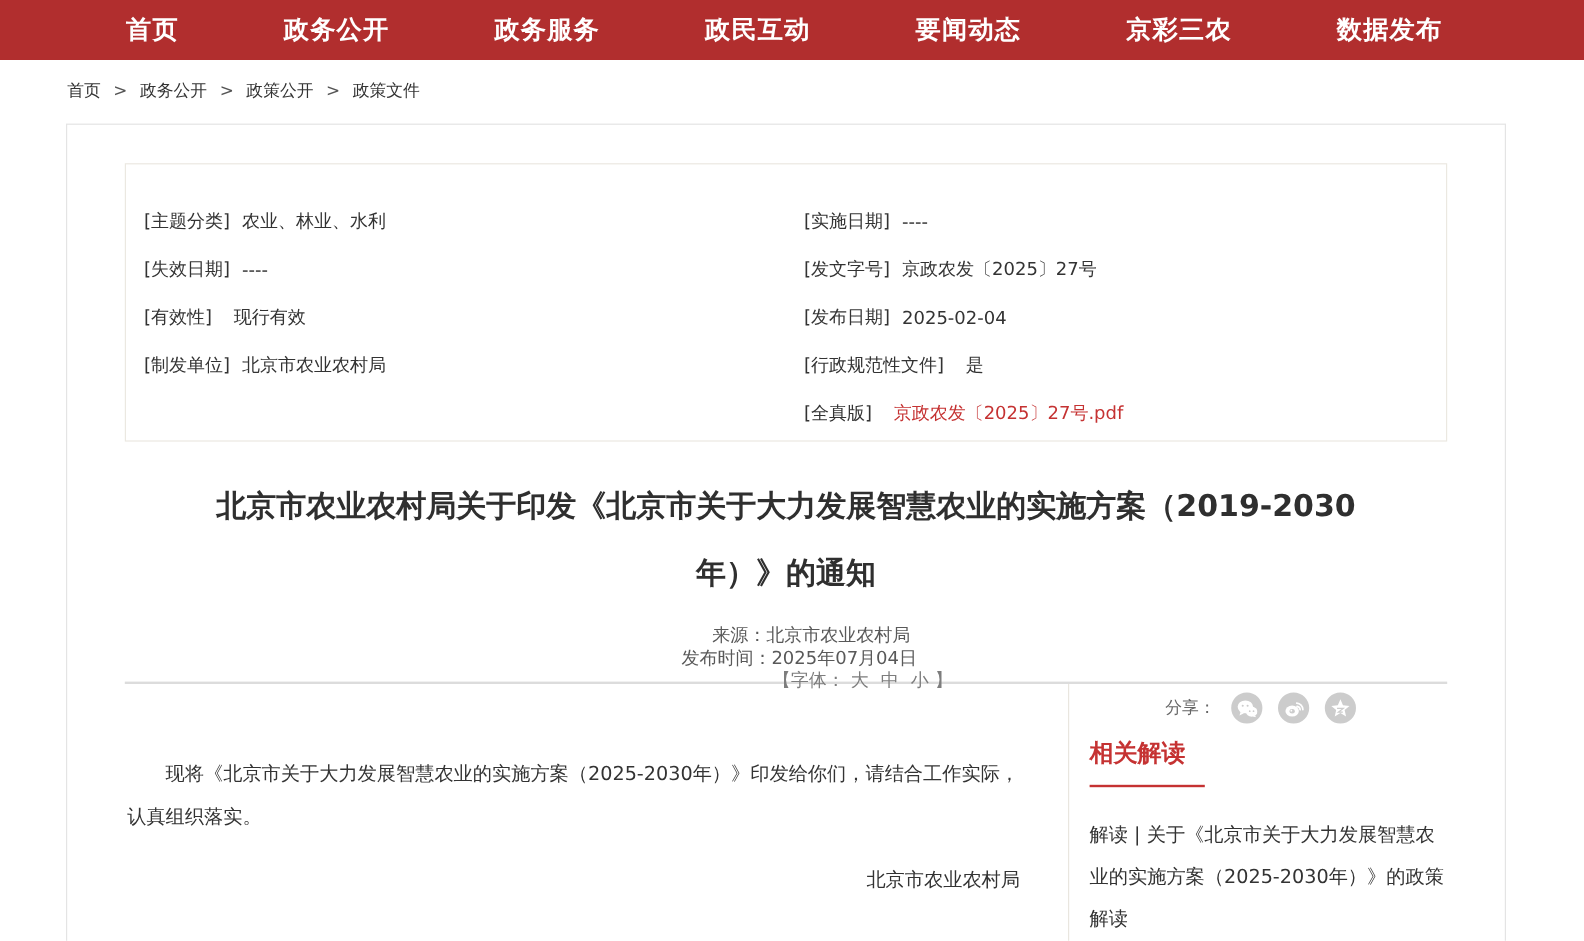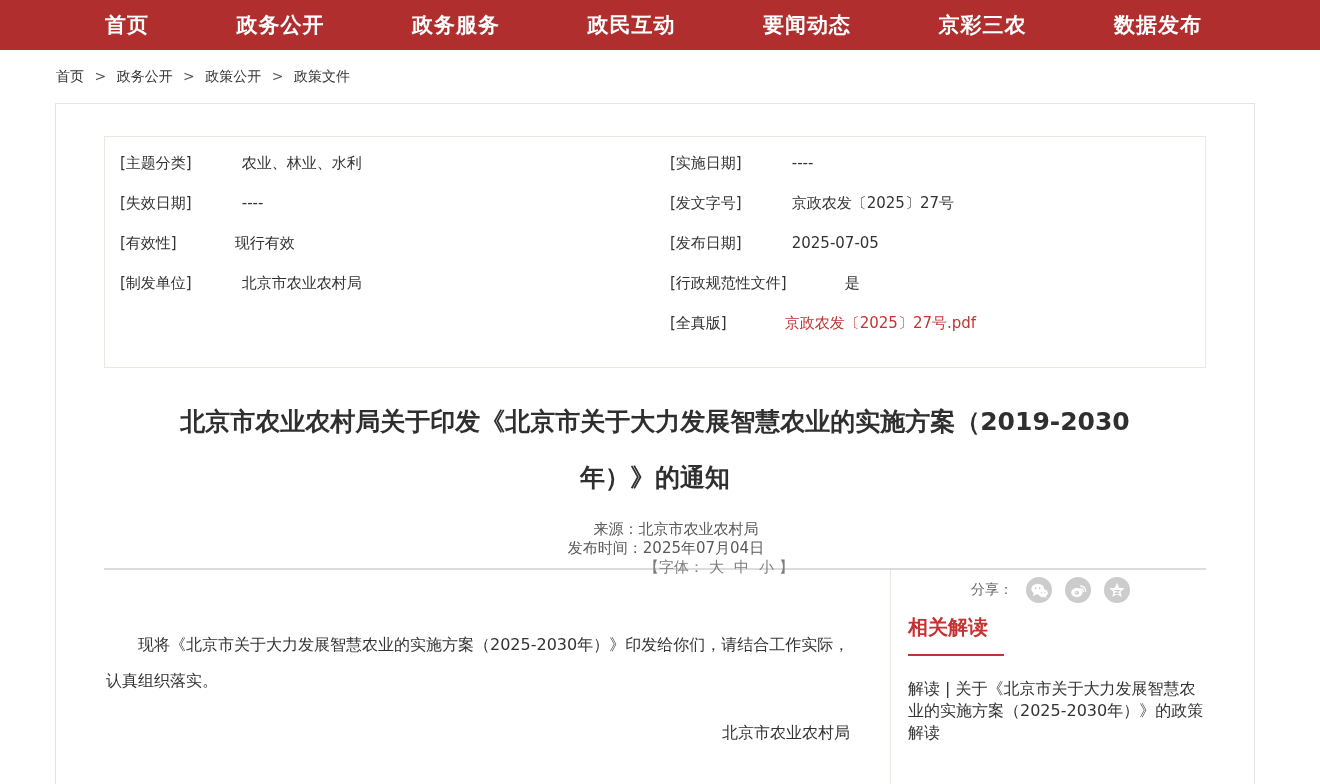--- a/index.html
+++ b/index.html
@@ -49,24 +49,23 @@
   .meta-box {
     margin: 32px 48px 0 48px;
     border: 1px solid #ebe8e1;
     padding: 17px 0 13px 0;
     display: flex;
   }
   .meta-col { flex: 1; padding-left: 15px; }
   .meta-row {
     height: 40px;
     display: flex;
-    align-items: flex-start;
+    align-items: flex-end;
     font-size: 15px;
     color: #333333;
-    gap: 40px;
   }
   .meta-row .val { margin-left: 10px; }
   .meta-row .val.wide-gap { margin-left: 18px; }
   .meta-row .pdf-link {
     margin-left: 18px;
     color: #c53232;
     text-decoration: none;
     cursor: pointer;
   }
   
@@ -146,21 +145,21 @@
     width: 96px;
     height: 2px;
     background: #c53232;
     margin-top: 13px;
   }
   .related-link {
     display: block;
     margin-top: 22px;
     width: 296px;
     font-size: 16px;
-    line-height: 22px;
+    line-height: 35px;
     color: #333333;
     text-decoration: none;
     cursor: pointer;
   }
 </style>
 </head>
 <body>
 
 <nav class="topnav">
   <a>首页</a>
@@ -207,21 +206,21 @@
       <div class="meta-row">
         <span class="lbl">[实施日期]</span>
         <span class="val">----</span>
       </div>
       <div class="meta-row">
         <span class="lbl">[发文字号]</span>
         <span class="val">京政农发〔2025〕27号</span>
       </div>
       <div class="meta-row">
         <span class="lbl">[发布日期]</span>
-        <span class="val">2025-07-05</span>
+        <span class="val">2025-02-04</span>
       </div>
       <div class="meta-row">
         <span class="lbl">[行政规范性文件]</span>
         <span class="val wide-gap">是</span>
       </div>
       <div class="meta-row">
         <span class="lbl">[全真版]</span>
         <a class="pdf-link">京政农发〔2025〕27号.pdf</a>
       </div>
     </div>

